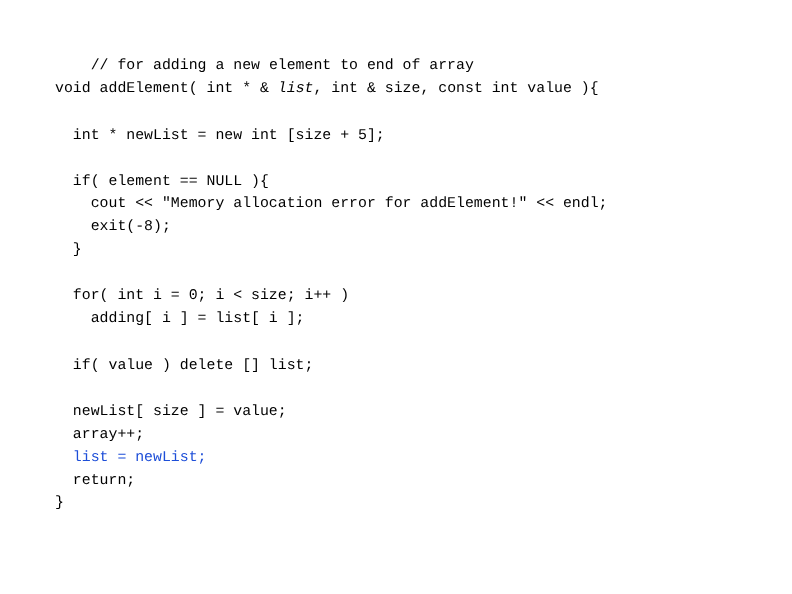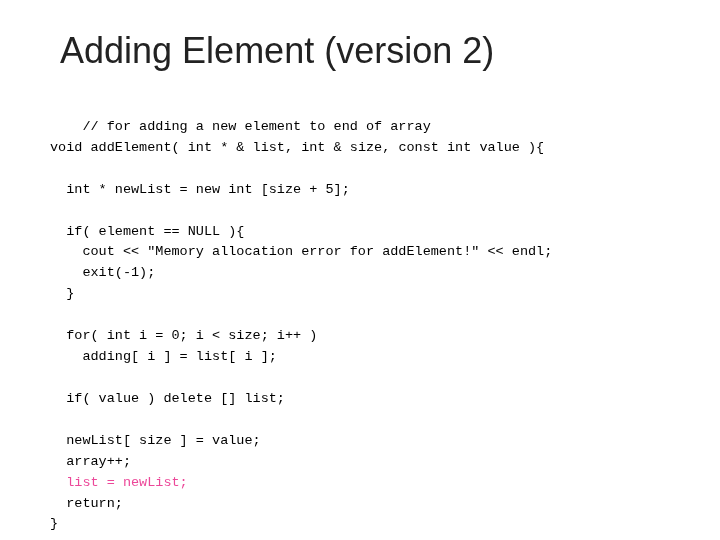--- a/index.html
+++ b/index.html
@@ -37,37 +37,36 @@
       line-height: 1.55;
       color: #000000;
       white-space: pre;
       margin-left: 10px;
     }
   </style>
 </head>
 <body>
 
 <div class="slide">
-  <h1 class="title">Adding Element (version 2)</h1>
 
   <div class="code-block">
     <span>// for adding a new element to end of array</span>
-<span>void addElement( <span style="color:#000">int</span> * &amp; <span style="">list</span>, <span style="color:#000">int</span> &amp; size, const int value ){</span>
+<span>void addElement( <span style="color:#000">int</span> * &amp; <span style="font-style:italic">list</span>, <span style="color:#000">int</span> &amp; size, const int value ){</span>
 
 <span>  int * newList = new int [size + 5];</span>
 
 <span>  if( element == NULL ){</span>
 <span>    cout &lt;&lt; "Memory allocation error for addElement!" &lt;&lt; endl;</span>
-<span>    exit(-1);</span>
+<span>    exit(-8);</span>
 <span>  }</span>
 
 <span>  for( int i = 0; i &lt; size; i++ )</span>
 <span>    adding[ i ] = list[ i ];</span>
 
 <span>  if( value ) delete [] list;</span>
 
 <span>  newList[ size ] = value;</span>
 <span>  array++;</span>
-<span style="color:#ec4899">  list = newList;</span>
+<span style="color:#1d4ed8">  list = newList;</span>
 <span>  return;</span>
 <span>}</span>
   </div>
 </div>
 
 </body></html>

